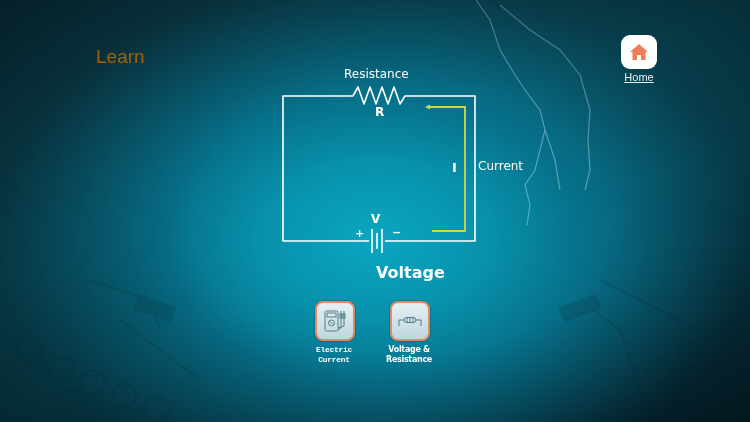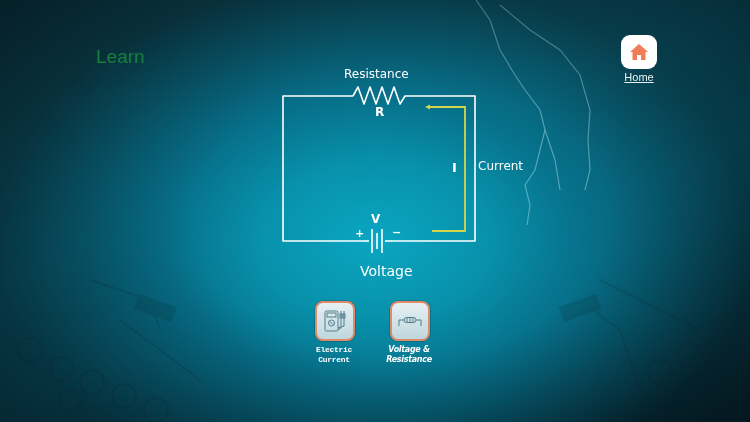--- a/index.html
+++ b/index.html
@@ -13,56 +13,56 @@
     .vignette {
       position:absolute; inset:0;
       background:
         radial-gradient(ellipse 520px 340px at 400px 220px, rgba(0,0,0,0) 40%, rgba(0,10,15,0.55) 100%);
       pointer-events:none;
     }
     .pcb-bg { position:absolute; inset:0; opacity:0.18; pointer-events:none; }
     .lightning { position:absolute; inset:0; pointer-events:none; opacity:0.5; }
     .title {
       position:absolute; left:96px; top:46px;
-      color:#15803d; font-family:"Liberation Sans", sans-serif; font-size:19px;
+      color:#a16207; font-family:"Liberation Sans", sans-serif; font-size:19px;
     }
     .home-btn {
       position:absolute; left:621px; top:35px; width:36px; height:34px;
       background:#ffffff; border-radius:9px;
       display:flex; align-items:center; justify-content:center; cursor:pointer;
     }
     .home-label {
       position:absolute; left:614px; top:71px; width:50px; text-align:center;
       color:#e8f2f4; font-family:"Liberation Sans", sans-serif; font-size:11px;text-decoration:underline;
     }
     .circuit { position:absolute; left:0; top:0; }
     .lbl { position:absolute; color:#ffffff; font-family:"DejaVu Sans", sans-serif; }
     .lbl-resistance { left:344px; top:67px; font-size:12px; }
     .lbl-r { left:375px; top:105px; font-size:12px; font-weight:bold; }
     .lbl-current { left:478px; top:159px; font-size:12px; }
     .lbl-i { left:452px; top:160px; font-size:13px; font-weight:bold; }
     .lbl-v { left:371px; top:212px; font-size:12px; font-weight:bold; }
     .lbl-plus { left:355px; top:227px; font-size:11px; font-weight:bold; }
     .lbl-minus { left:392px; top:226px; font-size:11px; font-weight:bold; }
-    .lbl-voltage { left:360px; top:263px; font-size:14px; }
+    .lbl-voltage { left:376px; top:263px; font-size:16px;font-weight:bold; }
     .topic-btn {
       position:absolute; width:36px; height:36px; border-radius:8px;
       background:linear-gradient(180deg,#e6f0f3 0%, #bfd7de 100%);
       border:2px solid #e08a6a; box-shadow:0 0 0 1px rgba(0,0,0,0.15);
       display:flex; align-items:center; justify-content:center; cursor:pointer;
     }
     .topic-1 { left:315px; top:301px; }
     .topic-2 { left:390px; top:301px; }
     .topic-label {
       position:absolute; width:70px; text-align:center; color:#ffffff;
       font-family:"DejaVu Sans", sans-serif; font-weight:bold; font-size:8px; line-height:10px;
       letter-spacing:-0.3px;
     }
     .tl-1 { left:299px; top:345px;font-family:Liberation Mono, monospace; }
-    .tl-2 { left:374px; top:345px;font-style:italic; }
+    .tl-2 { left:374px; top:345px; }
   </style>
 </head>
 <body>
 
 <svg class="pcb-bg" width="750" height="422" viewBox="0 0 750 422">
   <g fill="none" stroke="#0b2a33" stroke-width="2">
     <circle cx="30" cy="350" r="12"></circle>
       <circle cx="62" cy="369" r="12"></circle>
       <circle cx="92" cy="382" r="12"></circle>
     <circle cx="124" cy="396" r="12"></circle>

